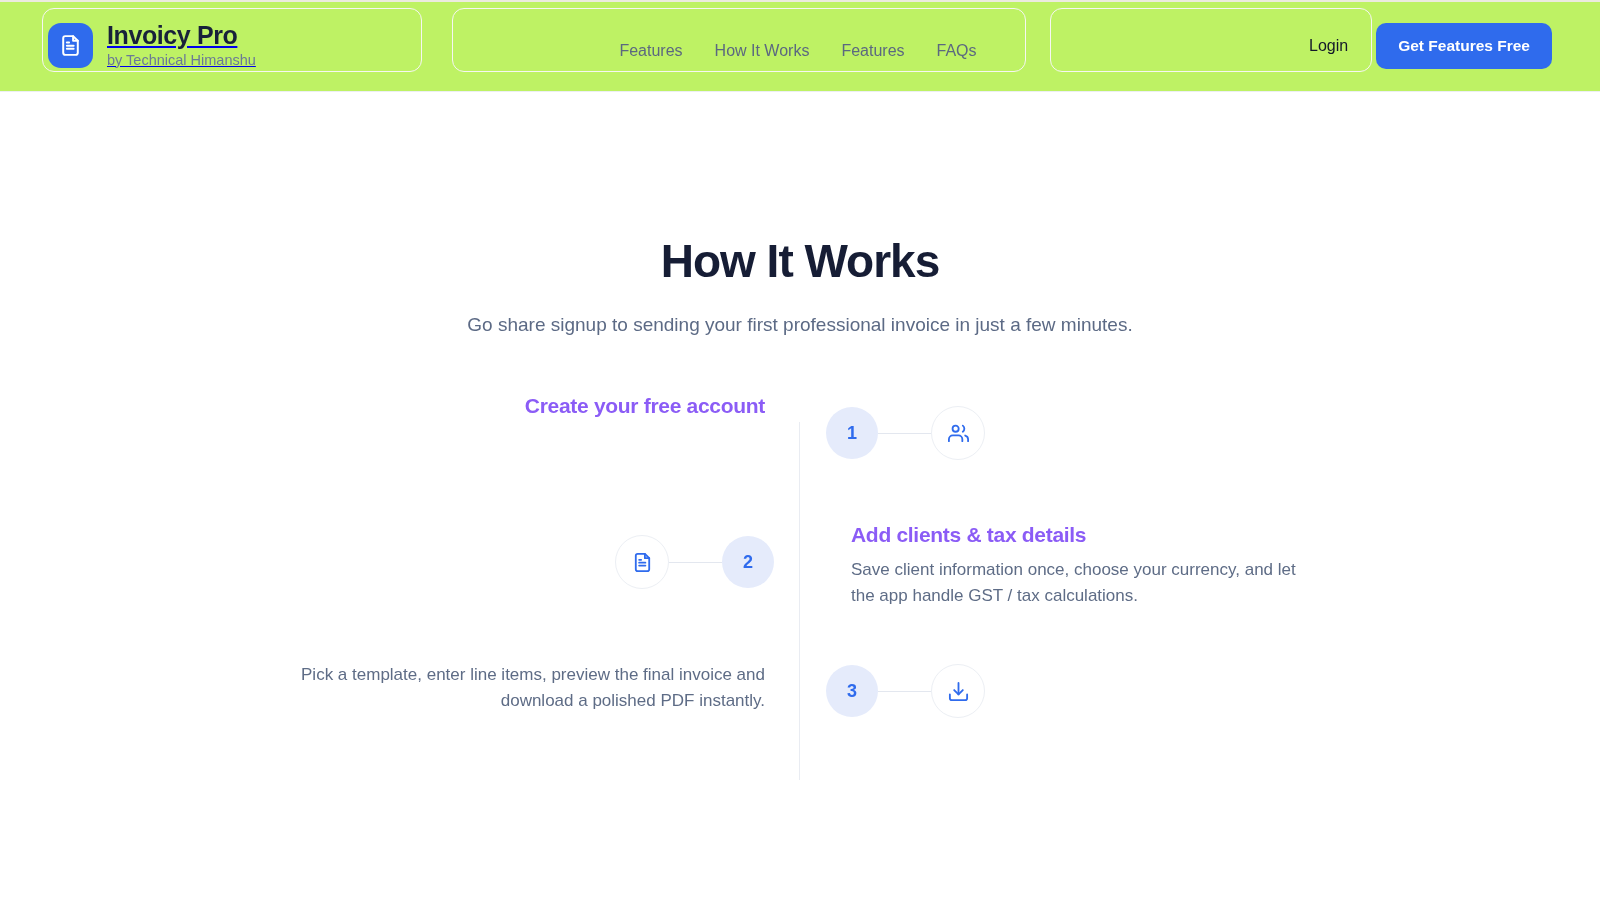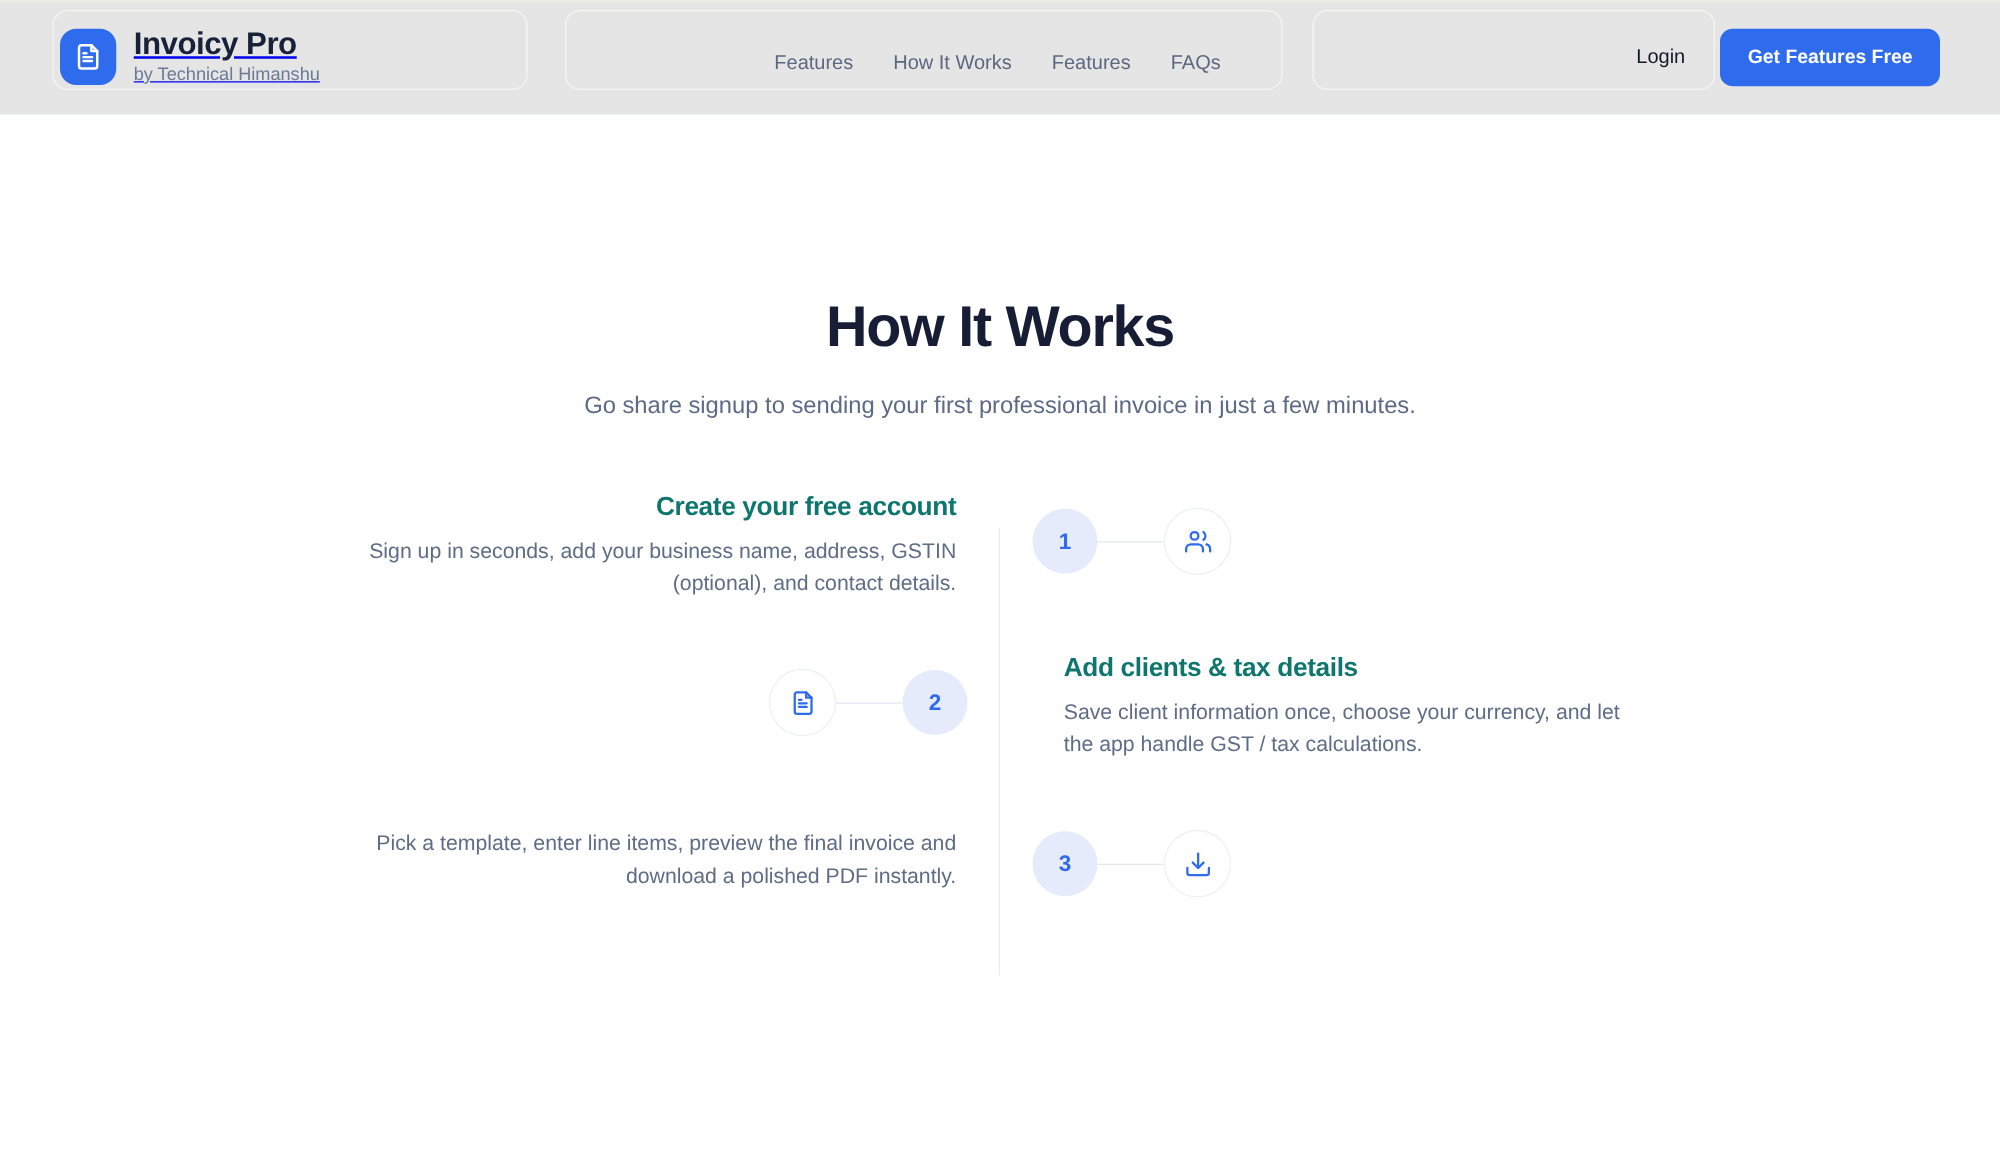--- a/index.html
+++ b/index.html
@@ -33,21 +33,21 @@
     border-bottom-left-radius: 16px;
     box-shadow: -6px 6px 0 6px #6b6b78;
     z-index: 55;
     pointer-events: none;
   }
 
   
   #site-header {
     position: relative;
     height: 92px;
-    background: #e5e5e5;
+    background: #bef264;
     border-bottom: 1px solid #eceff3;
     display: flex;
     align-items: center;
     padding: 0 48px;
     box-sizing: border-box;
     z-index: 20;
   }
   .ghost-box {
     position: absolute;
     top: 8px;
@@ -184,21 +184,21 @@
     width: 799px;
     box-sizing: border-box;
   }
   .step-side-left  { padding-right: 34px; text-align: right; }
   .step-side-right { padding-left: 52px;  text-align: left; }
   .step-side-empty { width: 799px; }
 
   .step-heading {
     font-size: 21px;
     font-weight: bold;
-    color: #0f766e;
+    color: #8b5cf6;
     margin: 0;
     letter-spacing: -0.3px;
   }
   .step-desc {
     font-size: 17px;
     line-height: 1.55;
     color: #5e6c86;
     margin: 10px 0 0;
     max-width: 470px;
   }
@@ -292,21 +292,20 @@
 
   <h1 id="section-title">How It Works</h1>
   <p id="section-subtitle">Go share signup to sending your first professional invoice in just a few minutes.</p>
 
   <div id="timeline">
     <div id="timeline-spine"></div>
 
     <div class="timeline-step" id="timeline-step-1">
       <div class="step-side step-side-left">
         <h3 class="step-heading">Create your free account</h3>
-        <p class="step-desc">Sign up in seconds, add your business name, address, GSTIN (optional), and contact details.</p>
       </div>
       <div class="step-side step-side-empty"></div>
       <div class="step-marker marker-right">
         <span class="step-number">1</span>
         <span class="marker-connector"></span>
         <span class="step-icon-circle">
           <svg width="23" height="23" viewBox="0 0 24 24" fill="none" stroke="#2f6bed" stroke-width="1.9" stroke-linecap="round" stroke-linejoin="round">
             <path d="M16 20v-2a4 4 0 0 0-4-4H6a4 4 0 0 0-4 4v2"></path>
             <circle cx="9" cy="7" r="3.2"></circle>
             <path d="M22 20v-2a4 4 0 0 0-3-3.87"></path>

